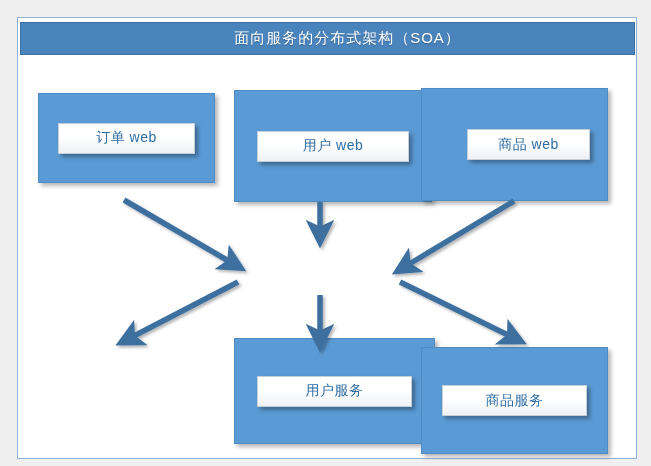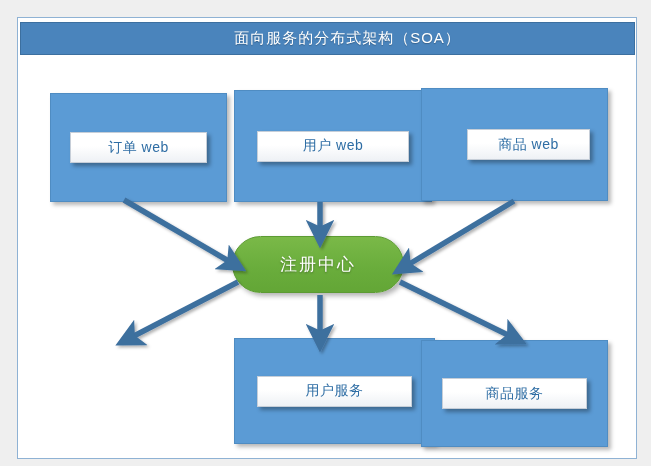--- a/index.html
+++ b/index.html
@@ -93,28 +93,28 @@
     display: flex;
     align-items: center;
     justify-content: center;
     color: #2e6da4;
     font-size: 14px;
     letter-spacing: 0.5px;
     white-space: nowrap;
   }
 
   
-  #node-order-web  { left: 50px;  top: 93px;  width: 177px; height: 109px; }
+  #node-order-web  { left: 38px;  top: 93px;  width: 177px; height: 90px; }
   #node-user-web   { left: 234px; top: 90px;  width: 198px; height: 112px; }
   #node-goods-web  { left: 421px; top: 88px;  width: 187px; height: 113px; padding-left: 28px; }
 
   
   #node-order-svc  { left: 38px;  top: 340px; width: 177px; height: 104px; }
   #node-user-svc   { left: 234px; top: 338px; width: 201px; height: 106px; }
-  #node-goods-svc  { left: 421px; top: 340px; width: 187px; height: 107px; }
+  #node-goods-svc  { left: 421px; top: 347px; width: 187px; height: 107px; }
 
   
   #node-registry {
     position: absolute;
     left: 232px;
     top: 236px;
     width: 172px;
     height: 57px;
     background: linear-gradient(to bottom, #7ab948 0%, #6aad3c 55%, #63a636 100%);
     border: 1px solid #5c9b33;
@@ -150,23 +150,20 @@
   </div>
 
   <div class="node-box" id="node-user-web">
     <div class="node-label">用户 web</div>
   </div>
 
   <div class="node-box" id="node-goods-web">
     <div class="node-label">商品 web</div>
   </div>
 
-  <div id="node-registry">
-    <span class="registry-text">注册中心</span>
-  </div>
 
 
   <div class="node-box" id="node-user-svc">
     <div class="node-label">用户服务</div>
   </div>
 
   <div class="node-box" id="node-goods-svc">
     <div class="node-label">商品服务</div>
   </div>
 </div>

